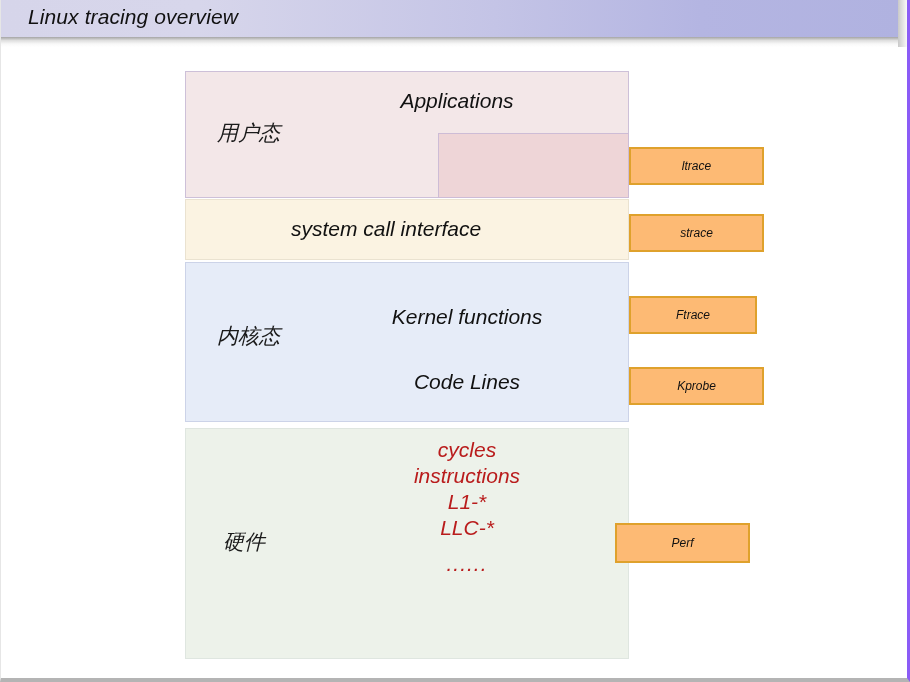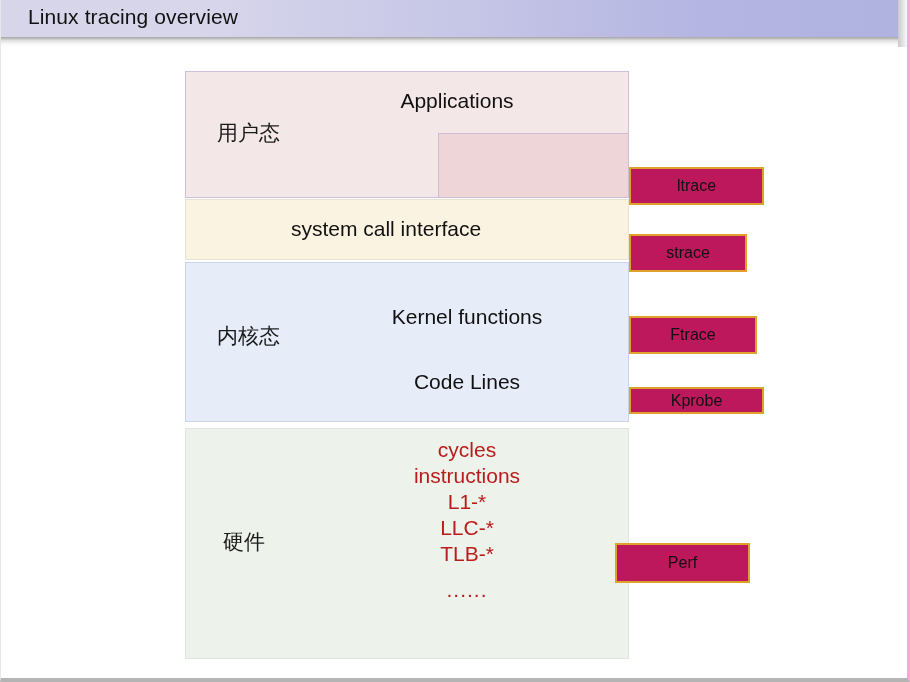--- a/index.html
+++ b/index.html
@@ -14,23 +14,24 @@
     font-family: "Liberation Sans", "DejaVu Sans", sans-serif;
     overflow: hidden;
   }
 
   #slide {
     position: relative;
     width: 910px;
     height: 682px;
     background: #ffffff;
     box-sizing: border-box;
-    border-right: 3px solid #f9a8d4;
+    border-right: 3px solid #8b5cf6;
     border-bottom: 4px solid #b4b4b4;
     border-left: 1px solid #e6e6e6;
+    font-style: italic;
   }
 
   
   #title-bar {
     position: absolute;
     left: 0;
     top: 0;
     width: 897px;
     height: 37px;
     background: linear-gradient(to right, #d6d5ea 0%, #d7d6eb 22%, #c4c4e6 55%, #b4b5e2 78%, #b0b2e0 100%);
@@ -192,36 +193,35 @@
   }
   #hw-list .hw-item.ellipsis {
     margin-top: 10px;
     letter-spacing: 1px;
   }
 
   
   .tool-box {
     position: absolute;
     box-sizing: border-box;
-    background: #be185d;
+    background: #fdba74;
     border: 2px solid #dfa12c;
-    font-size: 16px;
+    font-size: 12px;
     color: #111111;
     text-align: center;
     line-height: 1.0;
     display: flex;
     align-items: center;
     justify-content: center;
     white-space: nowrap;
-    margin-top: 20px;
   }
   #tool-ltrace  { left: 628px; top: 100px; width: 135px; height: 38px; }
-  #tool-strace  { left: 628px; top: 167px; width: 118px; height: 38px; }
+  #tool-strace  { left: 628px; top: 167px; width: 135px; height: 38px; }
   #tool-ftrace  { left: 628px; top: 249px; width: 128px; height: 38px; }
-  #tool-kprobe  { left: 628px; top: 320px; width: 135px; height: 27px; }
+  #tool-kprobe  { left: 628px; top: 320px; width: 135px; height: 38px; }
   #tool-perf    { left: 614px; top: 476px; width: 135px; height: 40px; }
 </style>
 </head>
 <body>
 
 <div id="slide">
 
   <div id="title-bar">
     <div id="title-text">Linux tracing overview</div>
   </div>
@@ -245,21 +245,20 @@
     <div class="layer-main-text" id="text-kernel-functions">Kernel functions</div>
     <div class="layer-main-text" id="text-code-lines">Code Lines</div>
 
     <div class="layer" id="box-hardware"></div>
     <div class="layer-label-cn" id="label-hardware">硬件</div>
     <div id="hw-list">
       <div class="hw-item">cycles</div>
       <div class="hw-item">instructions</div>
       <div class="hw-item">L1-*</div>
       <div class="hw-item">LLC-*</div>
-      <div class="hw-item">TLB-*</div>
       <div class="hw-item ellipsis">......</div>
     </div>
 
     <div class="tool-box" id="tool-ltrace">ltrace</div>
     <div class="tool-box" id="tool-strace">strace</div>
     <div class="tool-box" id="tool-ftrace">Ftrace</div>
     <div class="tool-box" id="tool-kprobe">Kprobe</div>
     <div class="tool-box" id="tool-perf">Perf</div>
 
   </div>

